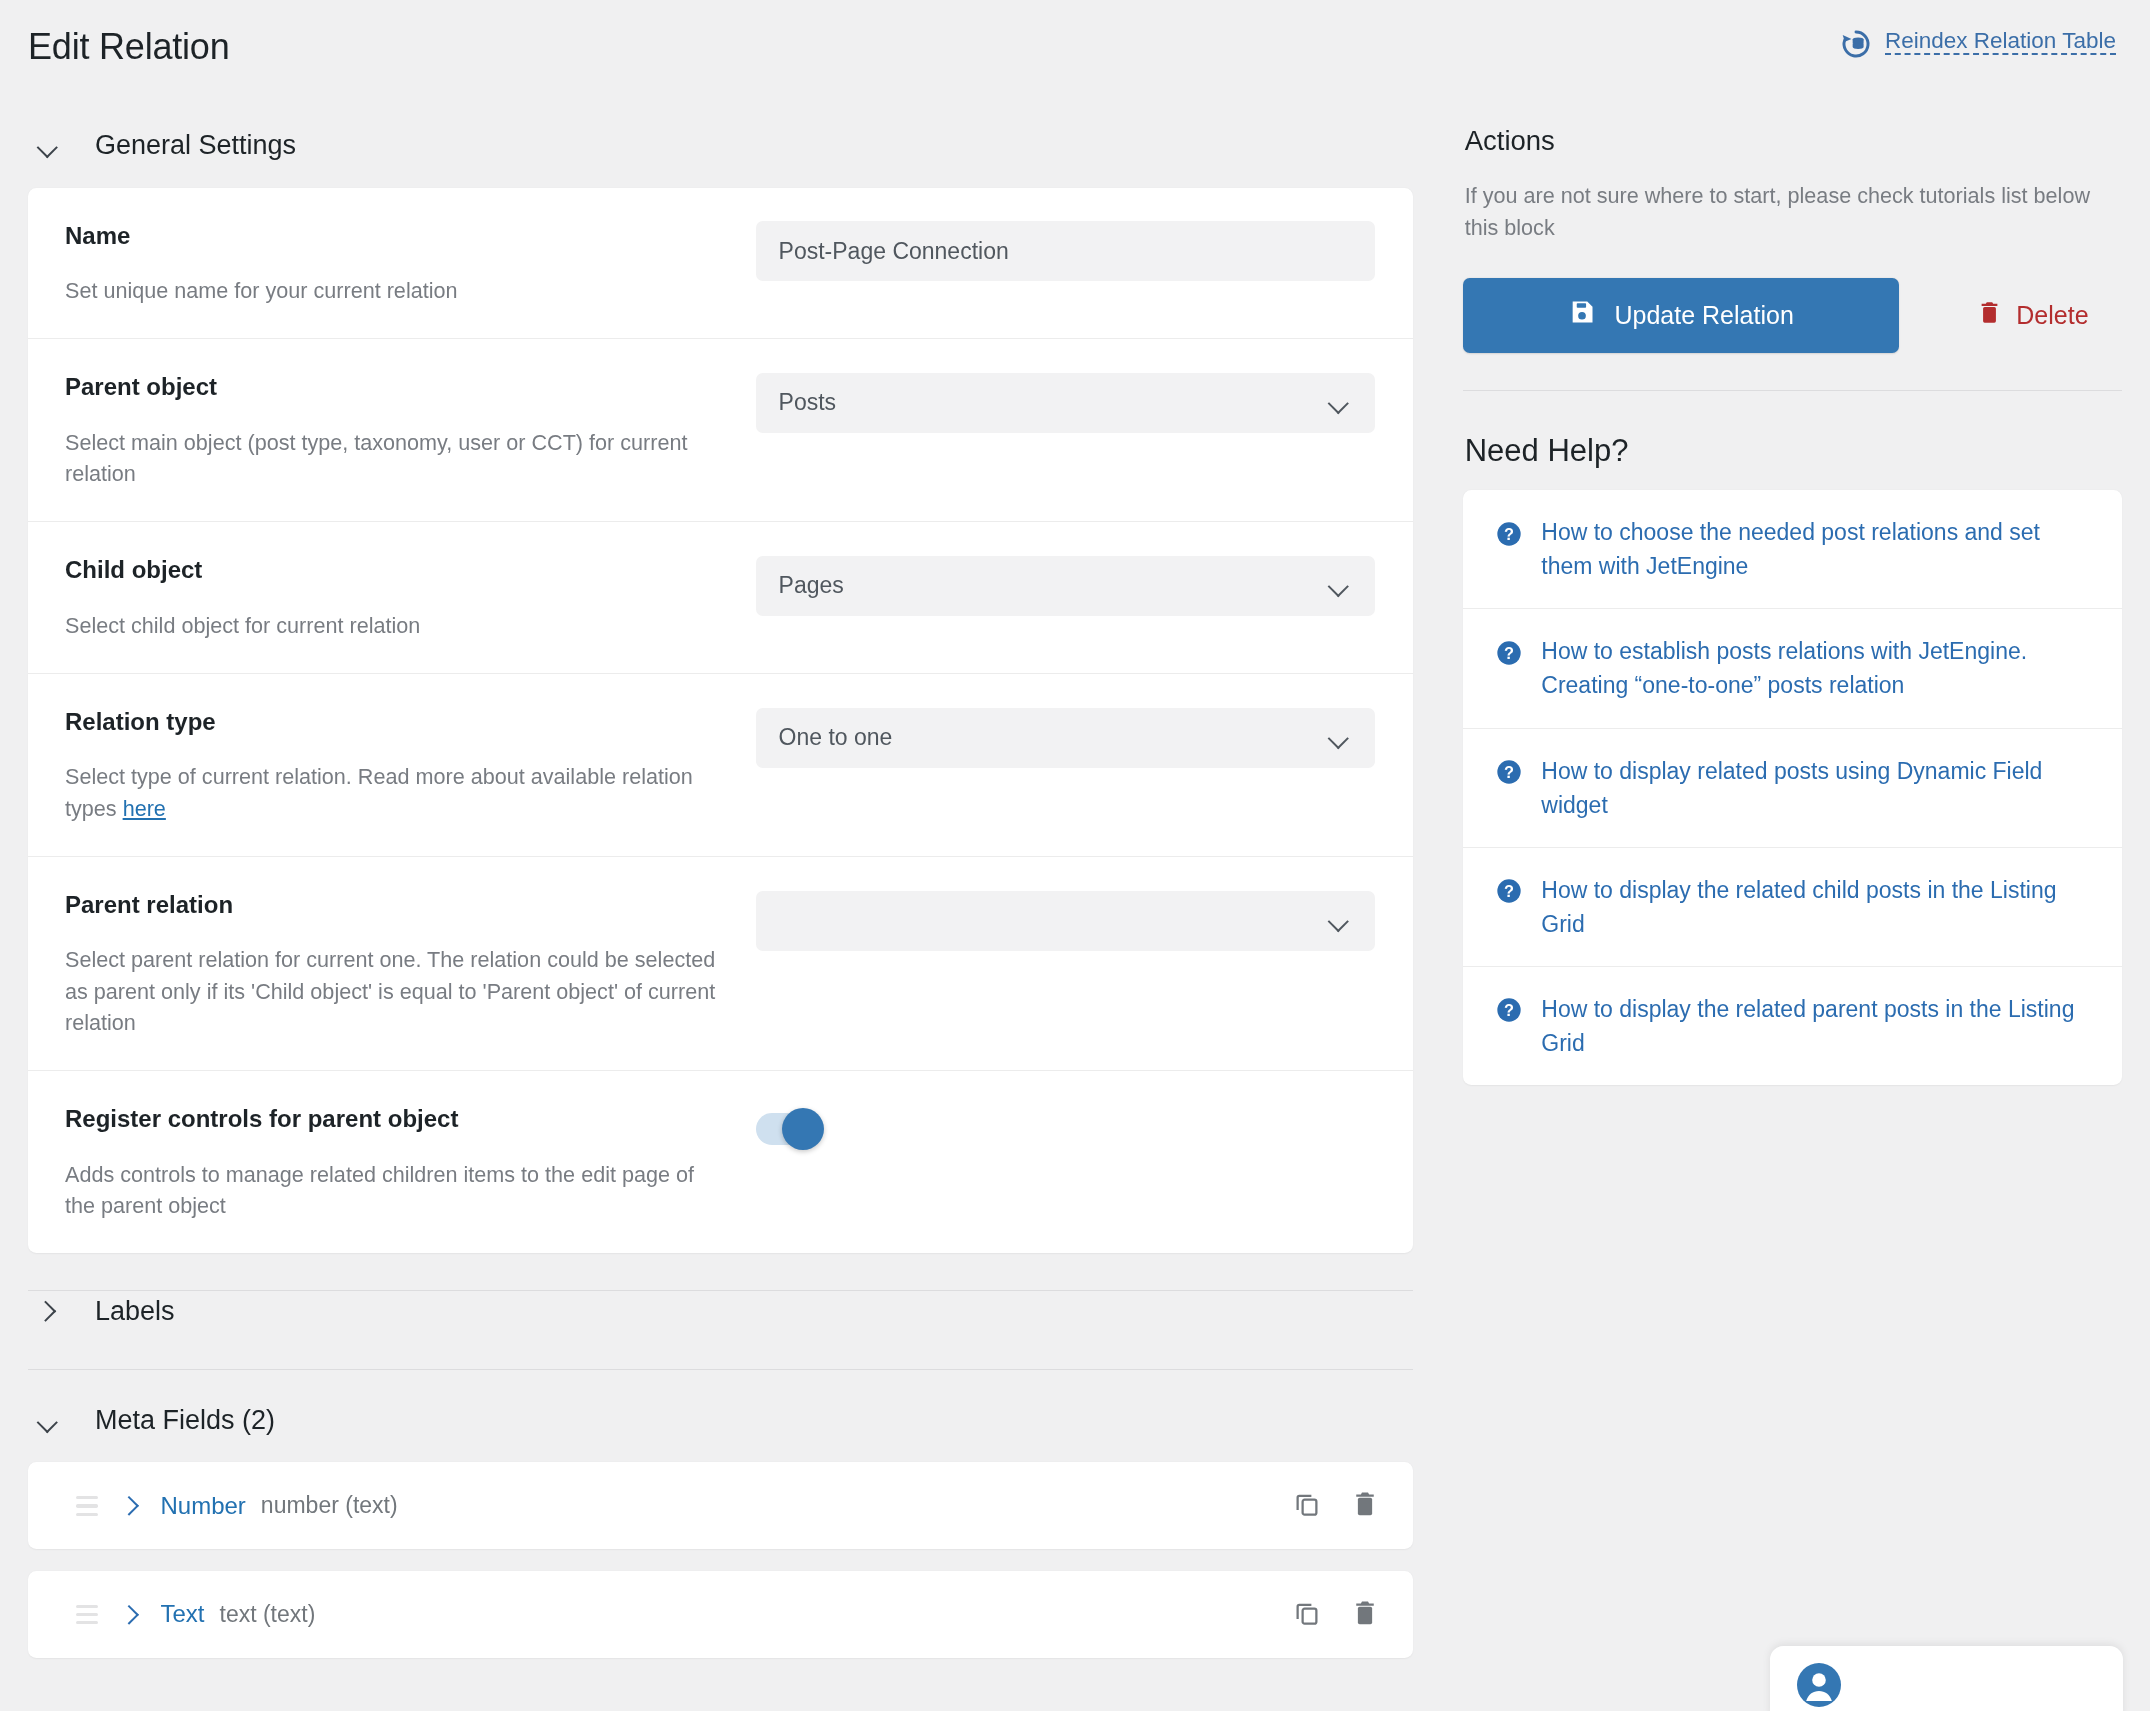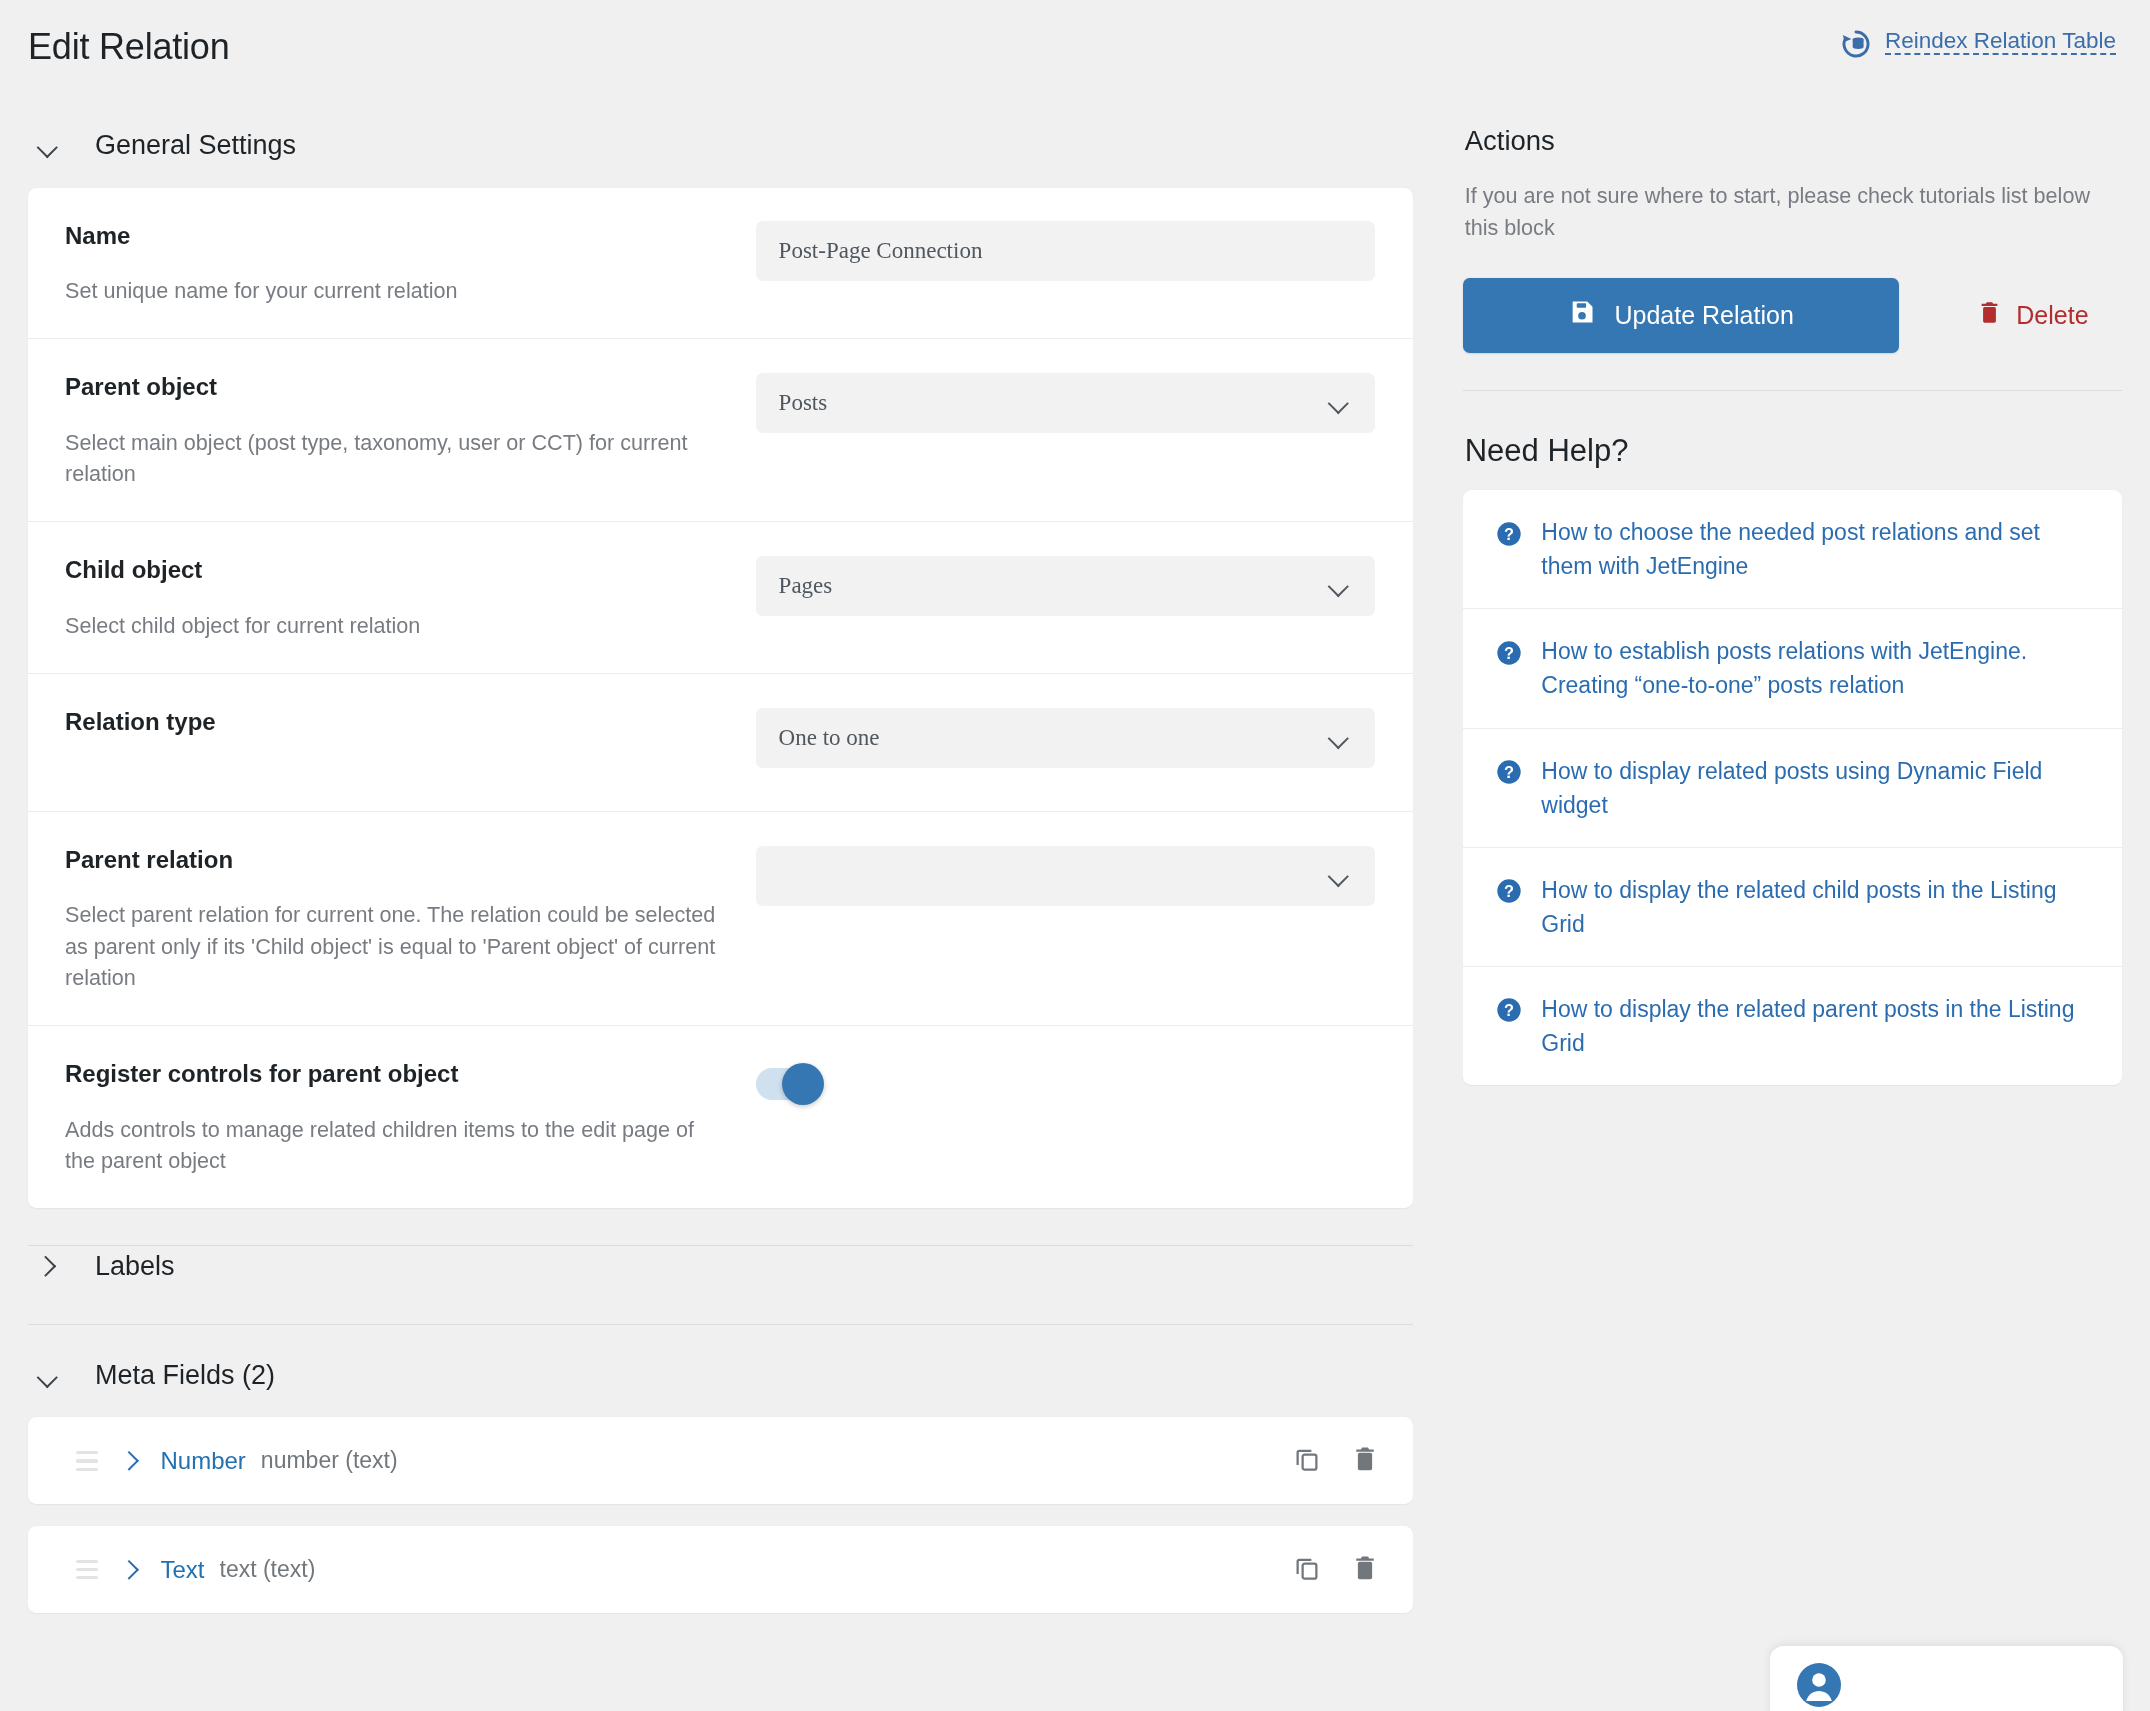--- a/index.html
+++ b/index.html
@@ -74,21 +74,20 @@
     font-size: 21.6px; color: #787c82; line-height: 1.45; margin-top: 23px;
   }
   .lab-desc a { color: #2271b1; }
   .row-control { flex: 1; padding-top: 1.7px; }
 
   .field {
     background: #f2f2f3; border: 0.8px solid transparent; border-radius: 6.7px;
     height: 60px; display: flex; align-items: center;
     padding: 0 21.6px; font-size: 23px; color: #50575e;
     width: 100%;
-    font-family: Liberation Serif, serif;
   }
   .field.select { justify-content: space-between; cursor: pointer; }
   .field .val { color: #50575e; }
   .caret {
     width: 18.3px; height: 18.3px; position: relative; flex: 0 0 18.3px; margin-right: 5px;
   }
   .caret::before {
     content: ""; position: absolute; left: 1.7px; top: 2.5px;
     width: 12.5px; height: 12.5px;
     border-right: 2.5px solid #50575e; border-bottom: 2.5px solid #50575e;
@@ -241,20 +240,21 @@
             <div class="field select">
               <span class="val">Pages</span>
               <span class="caret"></span>
             </div>
           </div>
         </div>
 
         <div class="row">
           <div class="row-label">
             <div class="lab-title">Relation type</div>
+            <div class="lab-desc"><span>Select type of current relation. Read more about available relation types </span><a href="#">here</a></div>
           </div>
           <div class="row-control">
             <div class="field select">
               <span class="val">One to one</span>
               <span class="caret"></span>
             </div>
           </div>
         </div>
 
         <div class="row">

